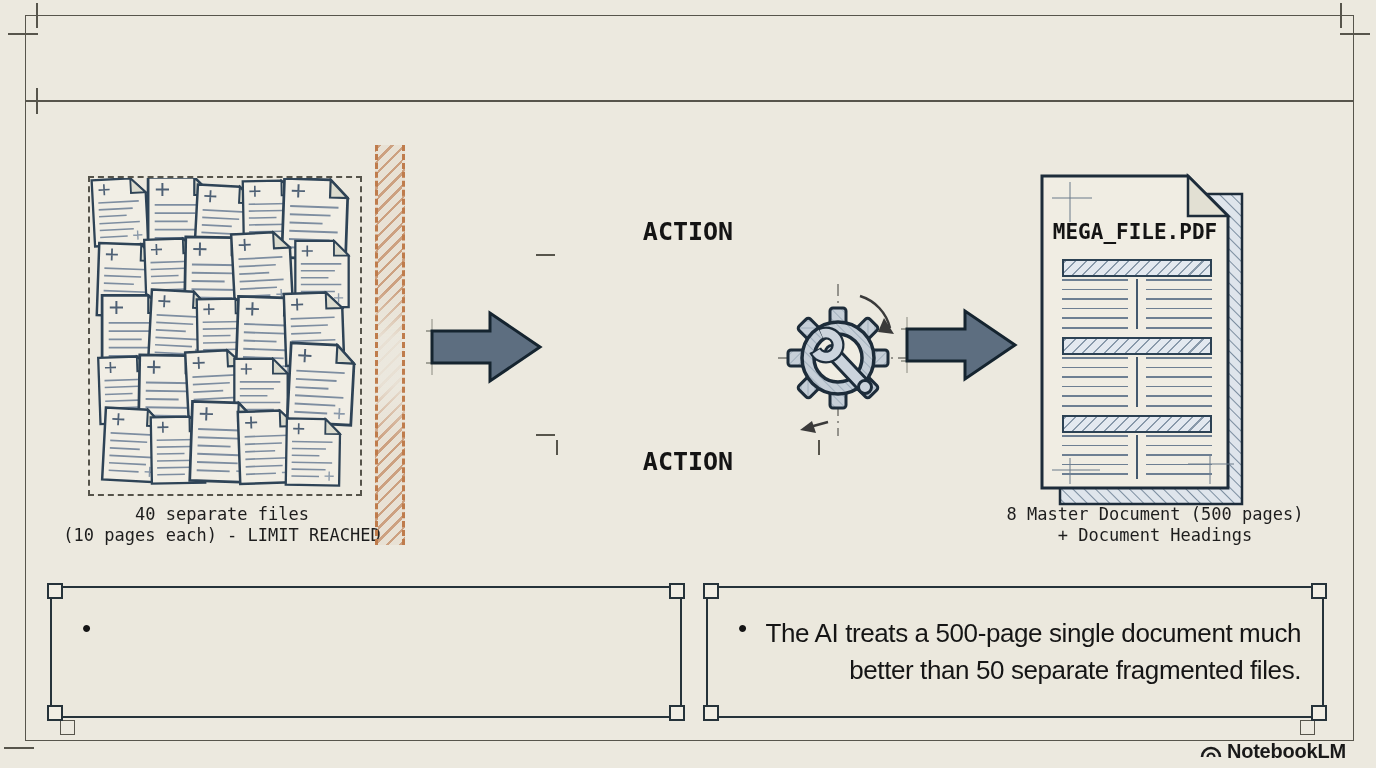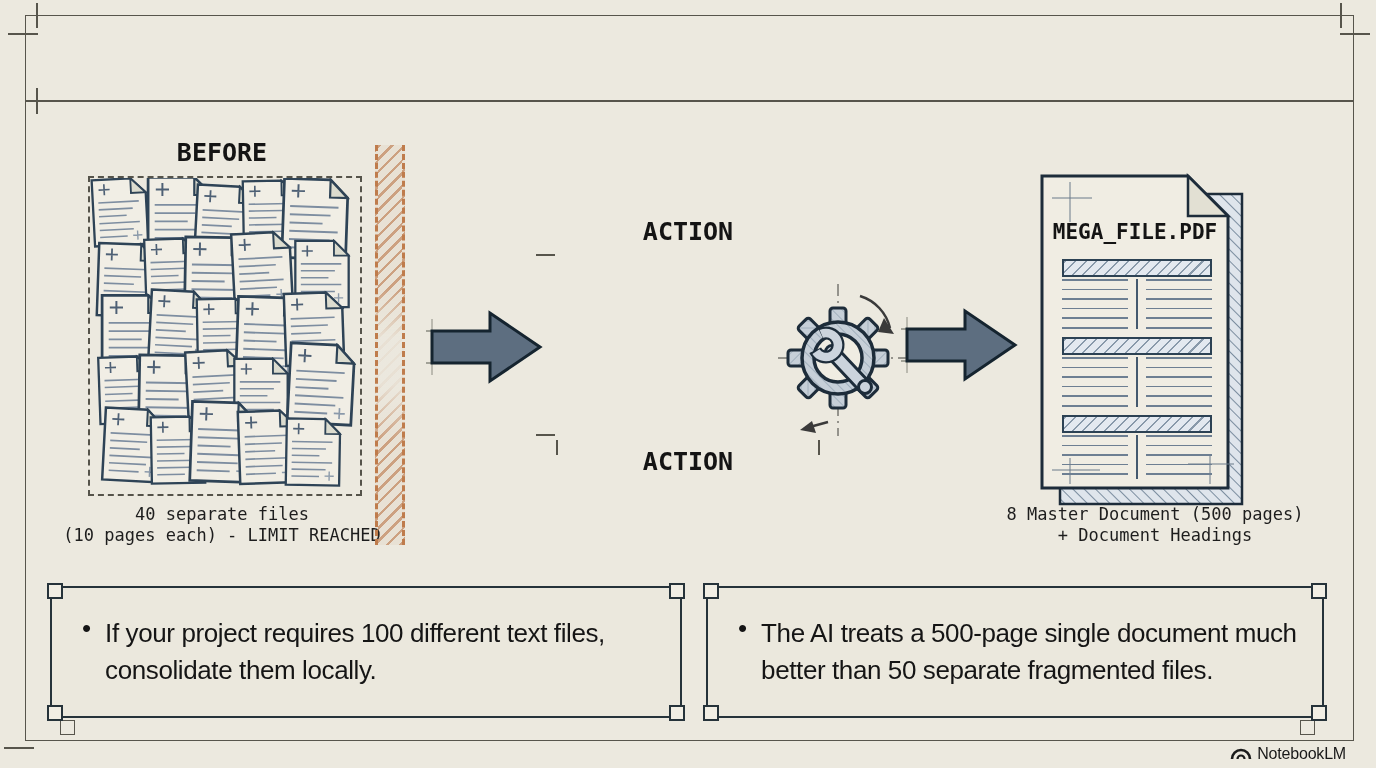--- a/index.html
+++ b/index.html
@@ -69,41 +69,40 @@
 
   
   .note-box{position:absolute;top:586px;height:128px;border:2.5px solid #26333a;background:#ebe8dd;}
   .note-inner{position:absolute;left:30px;top:0;bottom:0;display:flex;align-items:center;}
   .bullet{font-size:26px;margin-right:14px;color:#151515;line-height:37px;align-self:flex-start;margin-top:22px;}
   .note-text{font-size:26px;letter-spacing:-0.4px;line-height:37px;color:#151515;}
   .note-sq{position:absolute;width:12px;height:12px;border:2px solid #26333a;background:#f1eee4;z-index:2;}
 
   
   .brand{position:absolute;right:30px;bottom:5px;display:flex;align-items:center;gap:5px;}
-  .brand-text{font-weight:normal;font-size:16px;letter-spacing:-0.2px;color:#191919;}
+  .brand-text{font-weight:bold;font-size:20px;letter-spacing:-0.2px;color:#191919;}
 </style>
 </head>
 <body>
 
 <div id="stage">
 
   <div class="frame"></div>
   <div class="title-sep"></div>
 
   <div class="tickv" style="left:36px;top:3px;height:25px;"></div>
   <div class="tickh" style="left:8px;top:33px;width:30px;"></div>
   <div class="tickv" style="left:1340px;top:3px;height:25px;"></div>
   <div class="tickh" style="left:1340px;top:33px;width:30px;"></div>
   <div class="tickv" style="left:36px;top:88px;height:26px;"></div>
   <div class="tickh" style="left:4px;top:747px;width:30px;"></div>
   <div class="corner-sq" style="left:60px;top:720px;"></div>
   <div class="corner-sq" style="left:1300px;top:720px;"></div>
 
 
-  <div class="sec-label" style="left:112px;top:138px;">BEFORE</div>
   <div class="before-box">
     <div style="position:absolute;inset:0;">
         <div class="doc" style="left: -1px; top: -4px; transform: rotate(-3deg) scale(0.92);">
           <svg viewBox="0 0 62 76">
             <path d="M2 2 H44 L60 18 V74 H2 Z" fill="#f1eee5" stroke="#2e4356" stroke-width="2.5" stroke-linejoin="miter"></path>
             <path d="M44 2 V18 H60 Z" fill="#dcdccf" stroke="#2e4356" stroke-width="2"></path>
             <line x1="8" y1="27" x2="52" y2="27" stroke="#7d8da0" stroke-width="1.7"></line>
             <line x1="8" y1="34.5" x2="45" y2="34.5" stroke="#7d8da0" stroke-width="1.7"></line>
             <line x1="8" y1="42" x2="38" y2="42" stroke="#7d8da0" stroke-width="1.7"></line>
             <line x1="8" y1="49.5" x2="52" y2="49.5" stroke="#7d8da0" stroke-width="1.7"></line>
@@ -556,32 +555,31 @@
   <div class="caption" style="left:985px;top:504px;width:340px;"><span>8 Master Document (500 pages)</span>
 <span>+ Document Headings</span></div>
 
   <div class="note-box" style="left:50px;width:628px;">
     <div class="note-sq" style="left:-5px;top:-5px;"></div>
     <div class="note-sq" style="right:-5px;top:-5px;"></div>
     <div class="note-sq" style="left:-5px;bottom:-5px;"></div>
     <div class="note-sq" style="right:-5px;bottom:-5px;"></div>
     <div class="note-inner">
       <span class="bullet">•</span>
-      <span class="note-text" style="width:545px;">If your project requires 100 different text files, consolidate them locally.</span>
     </div>
   </div>
 
   <div class="note-box" style="left:706px;width:614px;">
     <div class="note-sq" style="left:-5px;top:-5px;"></div>
     <div class="note-sq" style="right:-5px;top:-5px;"></div>
     <div class="note-sq" style="left:-5px;bottom:-5px;"></div>
     <div class="note-sq" style="right:-5px;bottom:-5px;"></div>
     <div class="note-inner">
       <span class="bullet">•</span>
-      <span class="note-text" style="width:540px;">The AI treats a 500-page single document much better than 50 separate fragmented files.</span>
+      <span class="note-text" style="width:540px;text-align:right;">The AI treats a 500-page single document much better than 50 separate fragmented files.</span>
     </div>
   </div>
 
   <div class="brand">
     <svg width="22" height="16" viewBox="0 0 22 16">
       <path d="M2 13 A9 9 0 0 1 20 13" fill="none" stroke="#1b1b1b" stroke-width="2.6"></path>
       <path d="M7.5 13 A3.5 3.5 0 0 1 14.5 13" fill="none" stroke="#1b1b1b" stroke-width="2.2"></path>
     </svg>
     <span class="brand-text">NotebookLM</span>
   </div>

